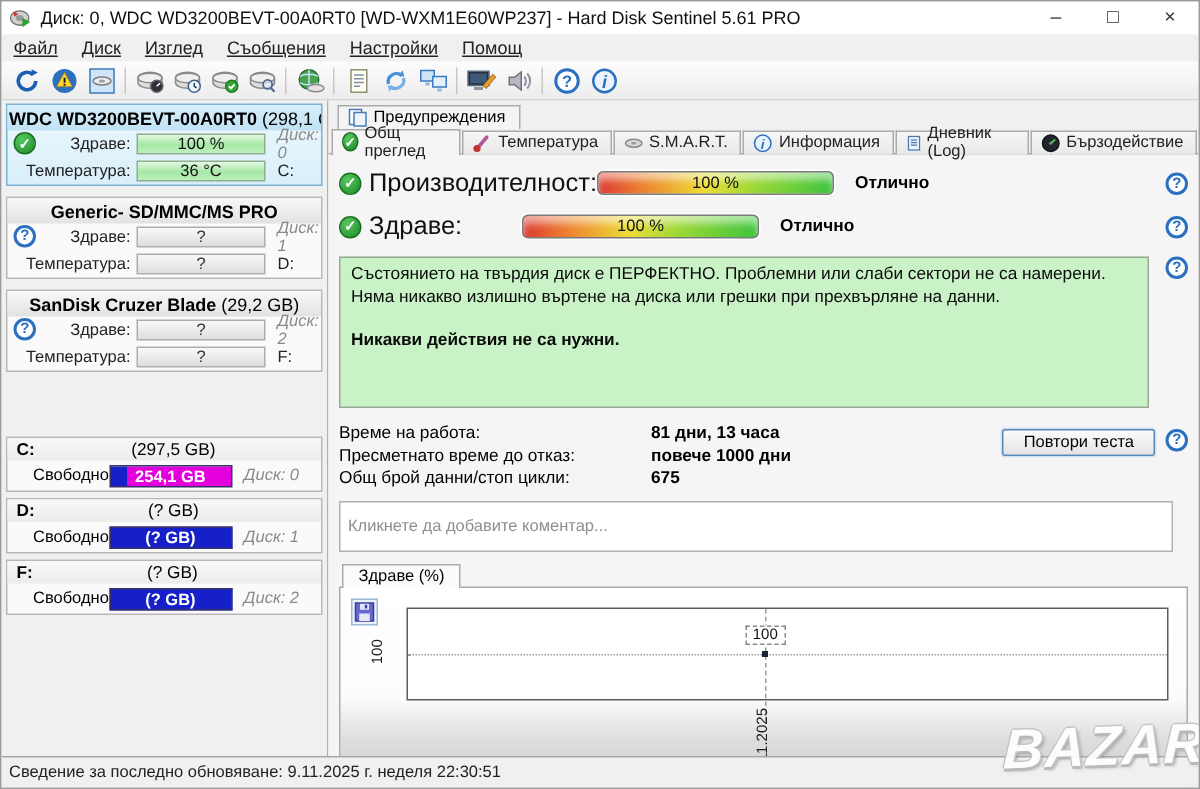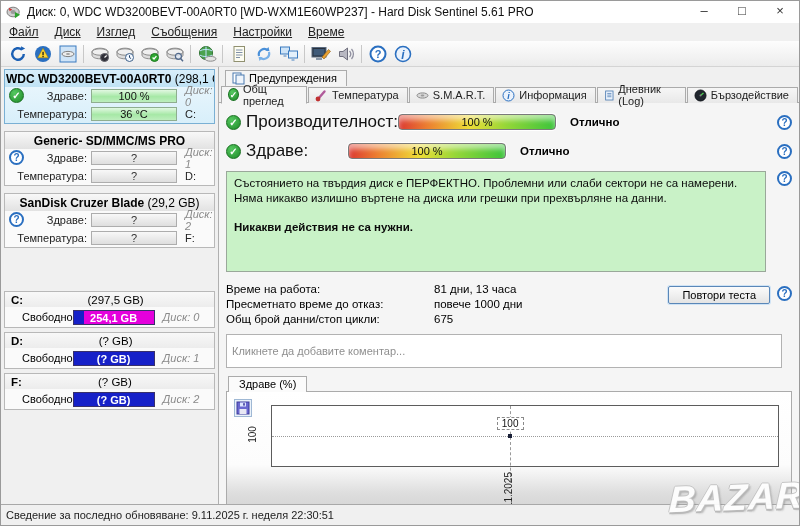--- a/index.html
+++ b/index.html
@@ -78,21 +78,21 @@
 
   
   .status-row { display:flex; margin-top:10px; }
   .green-box { width:540px; height:101px; border:1px solid #9aa89a; background:#c9f2c7; padding:4px 7px; font-size:11.5px; line-height:1.3; color:#0a0a0a; }
   .green-box p.bold { font-weight:bold; margin-top:14px; }
 
   
   .stats-section { display:flex; margin-top:10px; }
   .stat-row { display:flex; font-size:11.5px; line-height:15px; }
   .stat-label { flex:0 0 208px; }
-  .stat-value { font-weight:normal;text-align:center; }
+  .stat-value { font-weight:bold;text-align:center; }
   .retest { margin-left:auto; display:flex; align-items:flex-start; gap:7px; padding-top:4px; }
   .retest button { font-family:inherit; font-size:11px; padding:2px 13px; background:linear-gradient(#fbfbfb,#e4e4e4); border:1px solid #5a87b8; border-radius:2px; box-shadow:0 0 0 1px #cfe3f5; }
 
   
   .comment-input { display:block; width:556px; height:21px; margin-top:7px; border:1px solid #b2b2b2; font-family:inherit; font-size:11px; padding:16px 5px; color:#222; background:#fff; }
   .comment-input::placeholder { color:#8f8f8f; }
 
   
   .chart-section { margin-top:6px; }
   .chart-tab { display:inline-block; border:1px solid #ababab; border-bottom:none; background:#fbfbfb; font-size:11px; padding:1px 10px 2px; margin-left:2px; position:relative; z-index:2; }
@@ -131,21 +131,21 @@
       <span class="win-btn">×</span>
     </div>
   </div>
 
   <div class="menubar">
     <span class="menu-item">Файл</span>
     <span class="menu-item">Диск</span>
     <span class="menu-item">Изглед</span>
     <span class="menu-item">Съобщения</span>
     <span class="menu-item">Настройки</span>
-    <span class="menu-item">Време</span>
+    <span class="menu-item">Помощ</span>
   </div>
 
   <div class="toolbar">
     <span class="tb-btn">
       <svg width="18" height="18" viewBox="0 0 18 18">
           <path d="M14.8 9a5.8 5.8 0 1 1-1.9-4.3" fill="none" stroke="#1a5fb4" stroke-width="2.4"></path>
           <path d="M12 1.2l4.2 2.2-4 2.2z" fill="#1a5fb4"></path>
         </svg>
     </span>
     <span class="tb-btn">

